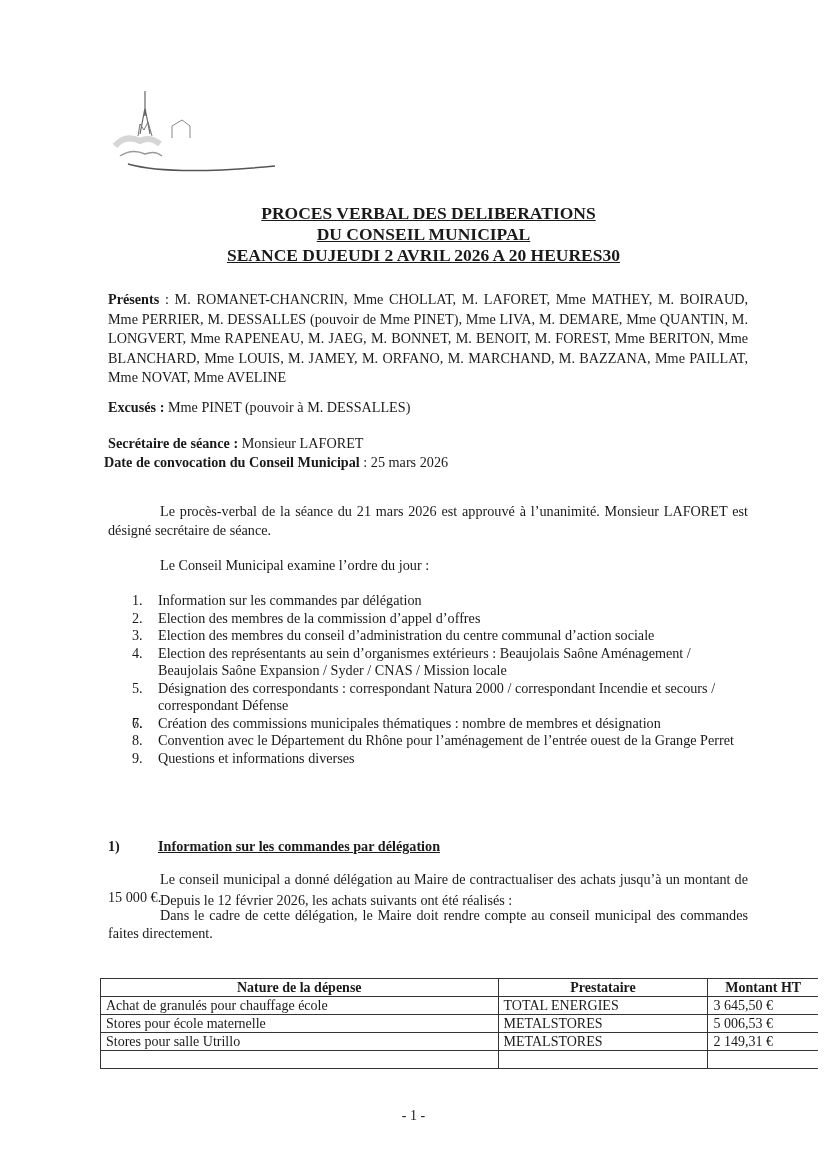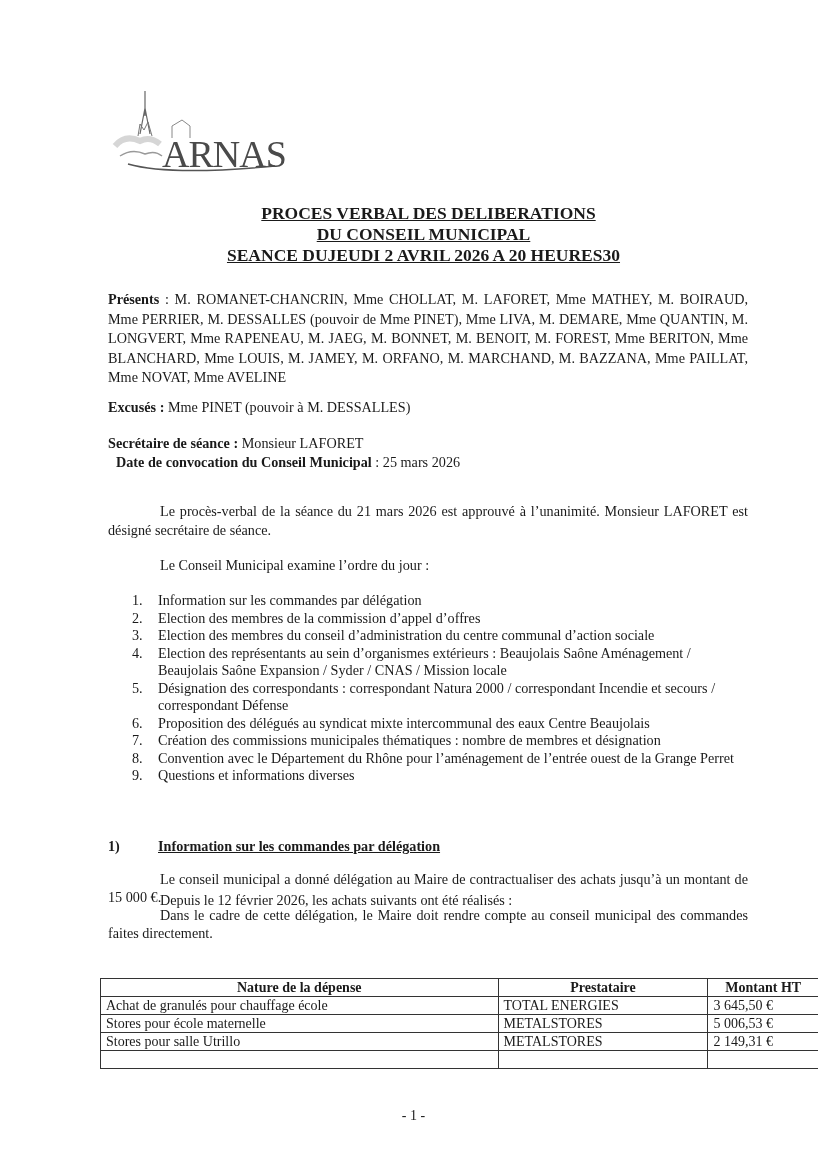--- a/index.html
+++ b/index.html
@@ -21,21 +21,21 @@
   .title-block .t1 { padding-left: 30px; text-align: center; }
   .title-block .t2 { padding-left: 20px; }
   .title-block .t3 { padding-left: 20px; }
   .presents {
     position: absolute; left: 108px; top: 290px; width: 640px;
     text-align: justify; line-height: 19.5px;
   }
   .presents b { font-weight: bold; }
   .excuses { position: absolute; left: 108px; top: 398px; line-height: 19px; }
   .secretaire { position: absolute; left: 108px; top: 434px; line-height: 19px; }
-  .convocation { position: absolute; left: 116px; top: 453px; line-height: 19px; }
+  .convocation { position: absolute; left: 104px; top: 453px; line-height: 19px; }
   .para1 {
     position: absolute; left: 108px; top: 502px; width: 640px;
     text-align: justify; text-indent: 52px; line-height: 19px;
   }
   .para2 { position: absolute; left: 160px; top: 556px; line-height: 19px; }
   ol.agenda {
     position: absolute; left: 108px; top: 592px; width: 640px; margin: 0; padding: 0;
     list-style: none; line-height: 17.5px;
   }
   ol.agenda li { position: relative; padding-left: 50px; }
@@ -70,21 +70,20 @@
 
 <div class="logo">
   <svg width="180" height="100" viewBox="0 0 180 100">
     <path d="M35 5 L35 30 M30 48 L35 22 L40 48" stroke="#666" stroke-width="1.2" fill="none"></path>
     <path d="M28 50 L30 38 L34 44 L38 36 L42 50" stroke="#777" stroke-width="1" fill="none"></path>
     <path d="M62 52 L62 40 L72 34 L80 40 L80 52" stroke="#888" stroke-width="1" fill="none"></path>
     <path d="M5 60 Q15 48 30 55 Q40 50 50 58" stroke="#bbb" stroke-width="6" fill="none" opacity="0.6"></path>
     <path d="M10 70 Q22 62 35 68 Q45 64 52 70" stroke="#999" stroke-width="1.5" fill="none"></path>
     <path d="M18 78 Q60 90 165 80" stroke="#555" stroke-width="1.5" fill="none"></path>
   </svg>
-  <span class="logo-text">ARNAS</span>
 </div>
 
 <div class="title-block">
   <div class="t1"><span>PROCES VERBAL DES DELIBERATIONS</span></div>
   <div class="t2"><span>DU CONSEIL MUNICIPAL</span></div>
   <div class="t3"><span>SEANCE DUJEUDI 2 AVRIL 2026 A 20 HEURES30</span></div>
 </div>
 
 <div class="presents">
   <b>Présents</b><span> : M. ROMANET-CHANCRIN, Mme CHOLLAT, M. LAFORET, Mme MATHEY, M. BOIRAUD, Mme PERRIER, M. DESSALLES (pouvoir de Mme PINET), Mme LIVA, M. DEMARE, Mme QUANTIN, M. LONGVERT, Mme RAPENEAU, M. JAEG, M. BONNET, M. BENOIT, M. FOREST, Mme BERITON, Mme BLANCHARD, Mme LOUIS, M. JAMEY, M. ORFANO, M. MARCHAND, M. BAZZANA, Mme PAILLAT, Mme NOVAT, Mme AVELINE</span>
@@ -104,21 +103,21 @@
 
 <div class="para1">Le procès-verbal de la séance du 21 mars 2026 est approuvé à l’unanimité. Monsieur LAFORET est désigné secrétaire de séance.</div>
 <div class="para2">Le Conseil Municipal examine l’ordre du jour :</div>
 
 <ol class="agenda">
   <li><span class="num">1.</span><span>Information sur les commandes par délégation</span></li>
   <li><span class="num">2.</span><span>Election des membres de la commission d’appel d’offres</span></li>
   <li><span class="num">3.</span><span>Election des membres du conseil d’administration du centre communal d’action sociale</span></li>
   <li><span class="num">4.</span><span>Election des représentants au sein d’organismes extérieurs : Beaujolais Saône Aménagement / Beaujolais Saône Expansion / Syder / CNAS / Mission locale</span></li>
   <li><span class="num">5.</span><span>Désignation des correspondants : correspondant Natura 2000 / correspondant Incendie et secours / correspondant Défense</span></li>
-  <li><span class="num">6.</span><span>Proposition des délégués au syndicat mixte intercommunal des eaux Centre Beaujolais</span></li>
+  <li><span class="num">6.</span></li>
   <li><span class="num">7.</span><span>Création des commissions municipales thématiques : nombre de membres et désignation</span></li>
   <li><span class="num">8.</span><span>Convention avec le Département du Rhône pour l’aménagement de l’entrée ouest de la Grange Perret</span></li>
   <li><span class="num">9.</span><span>Questions et informations diverses</span></li>
 </ol>
 
 <div class="section-head">
   <span class="snum">1)</span><span class="stitle">Information sur les commandes par délégation</span>
 </div>
 
 <div class="sec-para sp1">Le conseil municipal a donné délégation au Maire de contractualiser des achats jusqu’à un montant de 15 000 €.</div>

